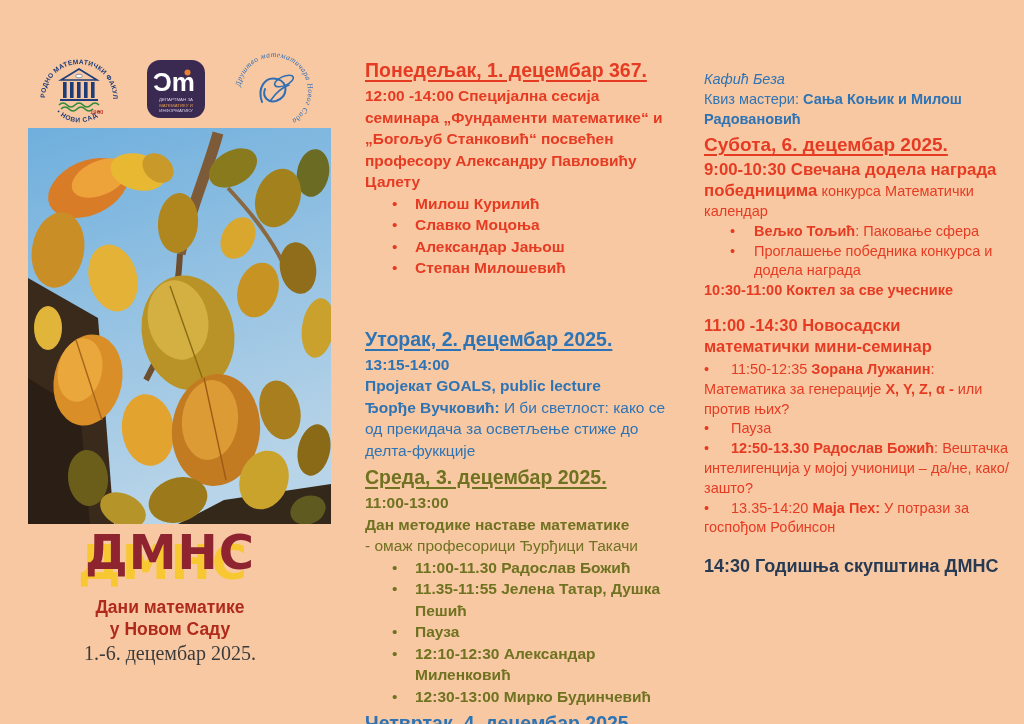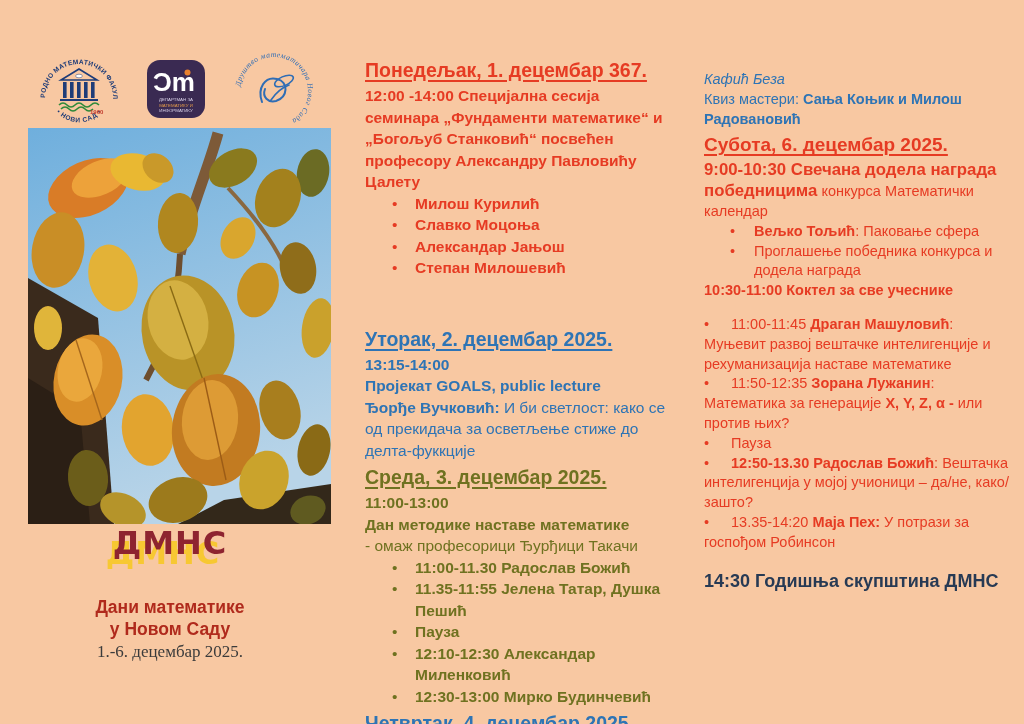--- a/index.html
+++ b/index.html
@@ -7,26 +7,26 @@
   .page{position:relative;width:1024px;height:724px;background:var(--background,#f8c8a2);}
 
   
   .left{position:absolute;left:25px;top:40px;width:312px;height:670px;}
   .seal{position:absolute;left:12px;top:8px;}
   .dmi{position:absolute;left:122px;top:20px;}
   .society{position:absolute;left:206px;top:8px;}
   .photo{position:absolute;left:3px;top:88px;width:303px;height:396px;}
   .photo svg{display:block;width:100%;height:100%;}
   .cover-title{position:absolute;left:0;top:484px;width:290px;text-align:center;
-    font-family:"DejaVu Sans",sans-serif;font-weight:700;font-size:32px;letter-spacing:1px;
+    font-family:"DejaVu Sans",sans-serif;font-weight:700;font-size:48px;letter-spacing:1px;
     color:var(--maroon);text-shadow:-7px 10px 0 var(--shadow_yellow);}
   .cover-subtitle{position:absolute;left:0;top:556px;width:290px;text-align:center;
     font-weight:700;font-size:17.5px;line-height:1.28;color:var(--subtitle_red);}
   .cover-date{position:absolute;left:0;top:602px;width:290px;text-align:center;
-    font-family:"Liberation Serif","DejaVu Serif",serif;font-size:17px;color:var(--date_gray);}
+    font-family:"Liberation Serif","DejaVu Serif",serif;font-size:20px;color:var(--date_gray);}
 
   
   .colmid{position:absolute;left:365px;top:54px;width:305px;font-size:15.5px;line-height:21.5px;}
   .colright{position:absolute;left:704px;top:70px;width:314px;font-size:14.5px;line-height:19.8px;}
   .item{margin:0;}
   .heading{font-weight:700;text-decoration:underline;text-decoration-thickness:1.5px;
     text-underline-offset:3px;line-height:26px;margin:3px 0 2px;}
   .colmid .heading{font-size:19.5px;}
   .colright .heading{font-size:19px;}
   .heading2{font-weight:700;font-size:16.5px;line-height:21.5px;margin:0 0 2px;}
@@ -232,21 +232,21 @@
           <span class="content"><span class="b">Вељко Тољић</span><span>: Паковање сфера</span></span>
         </div>
         <div class="item bullet">
           <span class="marker">•</span>
           <span class="content"><span>Проглашење победника конкурса и додела награда</span></span>
         </div>
         <div class="item para"><span class="b">10:30-11:00 Коктел за све учеснике</span></div>
       </section>
       <section style="color: var(--red);">
         <div class="item gap"></div>
-        <div class="item bulletflush"><span class="marker">•</span><span>11:00-11:45 </span><span class="b">Драган Машуловић</span><span>:</span><br><span>Муњевит развој вештачке интелигенције и рехуманизација наставе математике</span></div>
+        <div class="item heading2"><span class="b">11:00 -14:30  Новосадски</span><br><span class="b">математички мини-семинар</span></div>
         <div class="item bulletflush"><span class="marker">•</span><span>11:50-12:35 </span><span class="b">Зорана Лужанин</span><span>:</span><br><span>Математика за генерације </span><span class="b">X, Y, Z, α -</span><span> или против њих?</span></div>
         <div class="item bulletflush"><span class="marker">•</span><span>Пауза</span></div>
         <div class="item bulletflush"><span class="marker">•</span><span class="b">12:50-13.30 Радослав Божић</span><span>: Вештачка интелигенција у мојој учионици – да/не, како/зашто?</span></div>
         <div class="item bulletflush"><span class="marker">•</span><span>13.35-14:20 </span><span class="b">Маја Пех:</span><span> У потрази за госпођом Робинсон</span></div>
         <div class="item gap"></div>
         <div class="item para final" style="color: var(--navy);"><span class="b">14:30 Годишња скупштина ДМНС</span></div>
       </section>
     </div>
 
 </div>

